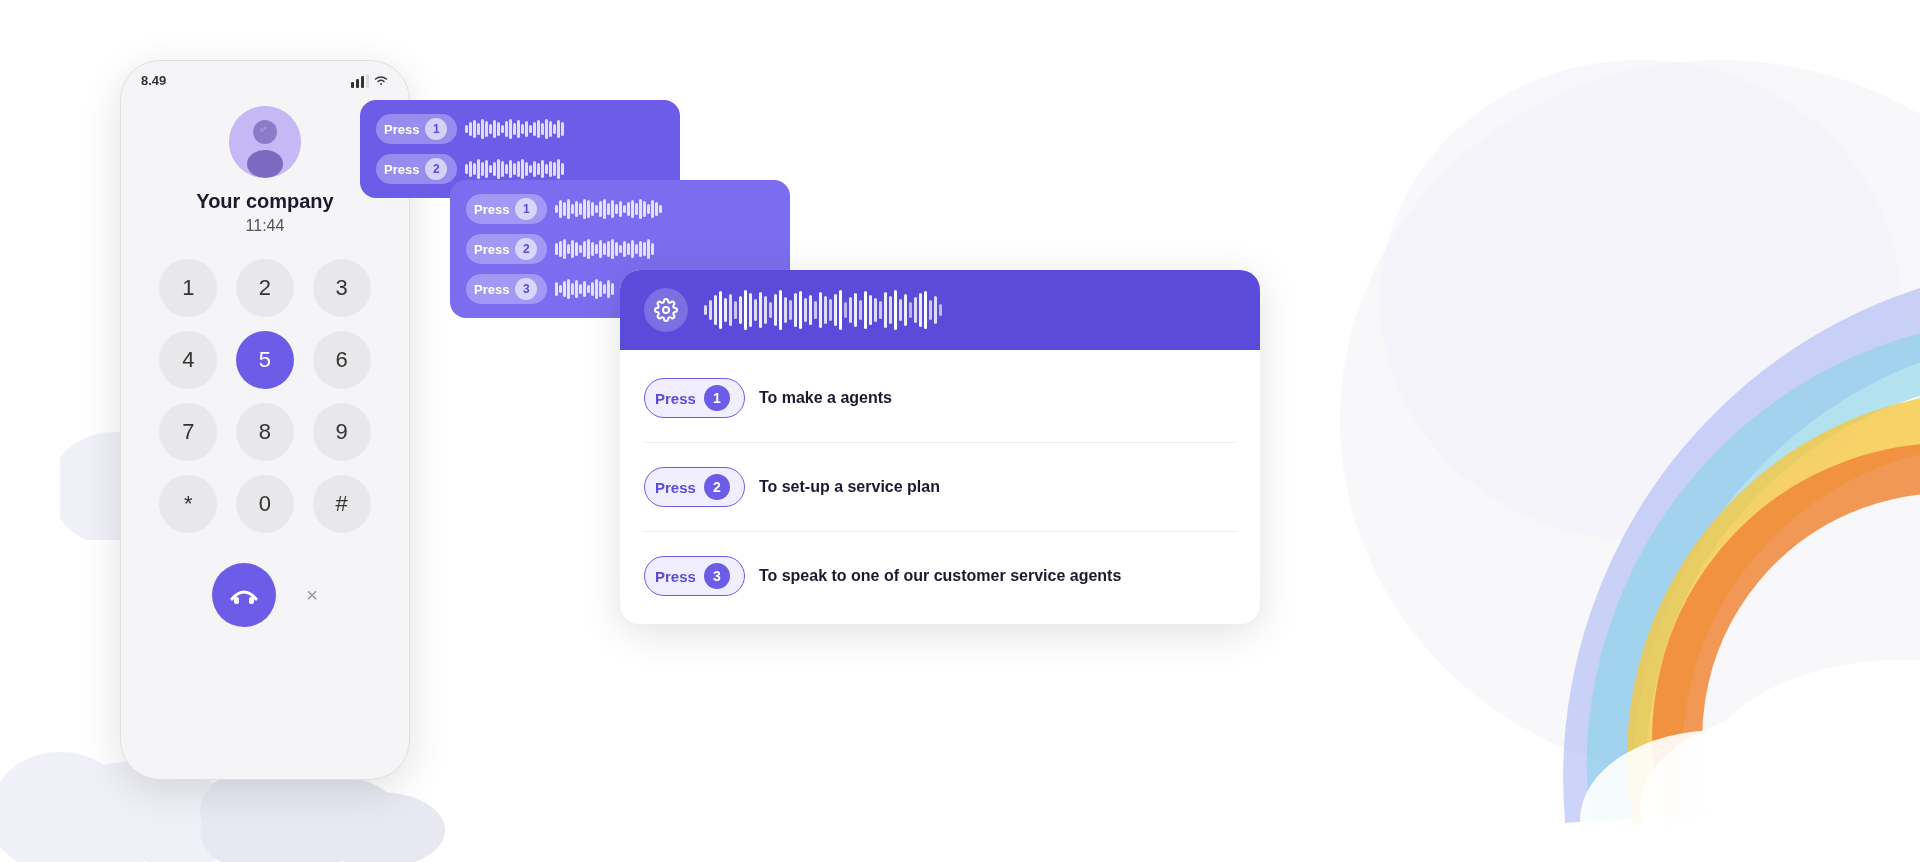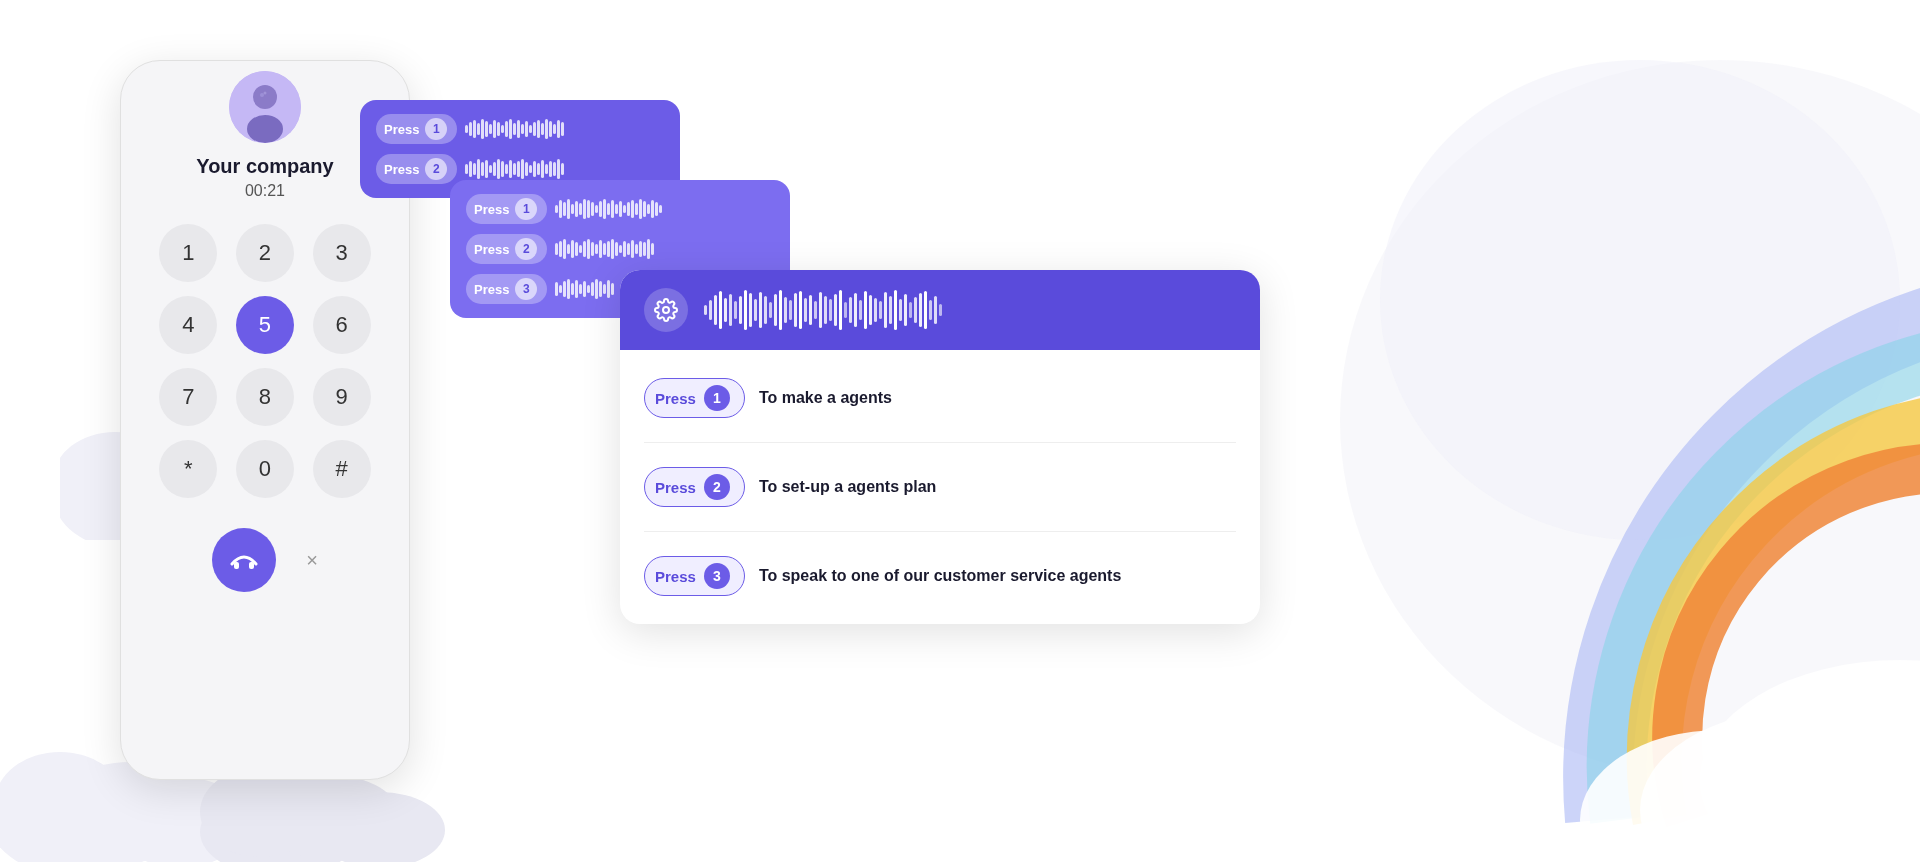--- a/index.html
+++ b/index.html
@@ -338,37 +338,55 @@
 </svg>
 
 <svg style="position:absolute;left:60px;top:340px;width:300px;height:200px;pointer-events:none;" viewBox="0 0 300 200" xmlns="http://www.w3.org/2000/svg">
   <ellipse cx="80" cy="160" rx="85" ry="52" fill="#f0f0f8"></ellipse>
   <ellipse cx="55" cy="140" rx="62" ry="48" fill="#f0f0f8"></ellipse>
   <ellipse cx="130" cy="145" rx="78" ry="48" fill="#f0f0f8"></ellipse>
   <ellipse cx="190" cy="158" rx="68" ry="42" fill="#f0f0f8"></ellipse>
 </svg>
 
 <div class="phone-mockup">
+  <div class="phone-status-bar">
+    <span>8.49</span>
+    <div class="status-icons">
+
+      <svg width="18" height="14" viewBox="0 0 18 14">
+        <rect x="0" y="8" width="3" height="6" rx="1" fill="#333"></rect>
+        <rect x="5" y="5" width="3" height="9" rx="1" fill="#333"></rect>
+        <rect x="10" y="2" width="3" height="12" rx="1" fill="#333"></rect>
+        <rect x="15" y="0" width="3" height="14" rx="1" fill="#ddd"></rect>
+      </svg>
+
+      <svg width="16" height="14" viewBox="0 0 16 14">
+        <path d="M8 10 L8 10" stroke="#333" stroke-width="2" stroke-linecap="round"></path>
+        <path d="M5 7.5 Q8 5 11 7.5" stroke="#333" stroke-width="1.5" fill="none" stroke-linecap="round"></path>
+        <path d="M2.5 5 Q8 1 13.5 5" stroke="#333" stroke-width="1.5" fill="none" stroke-linecap="round"></path>
+      </svg>
+    </div>
+  </div>
 
   <div class="phone-content">
 
     <div class="avatar-circle">
       <svg width="72" height="72" viewBox="0 0 72 72" xmlns="http://www.w3.org/2000/svg">
         <circle cx="36" cy="36" r="36" fill="#c5b8f5"></circle>
 
         <circle cx="36" cy="26" r="12" fill="#8b7bc8"></circle>
         <ellipse cx="36" cy="58" rx="18" ry="14" fill="#7a6bc0"></ellipse>
 
         <circle cx="33" cy="24" r="2" fill="#a89de0" opacity="0.6"></circle>
         <circle cx="36" cy="22" r="1.5" fill="#b8aee8" opacity="0.5"></circle>
       </svg>
     </div>
 
     <div class="company-name">Your company</div>
-    <div class="call-timer">00:21</div>
+    <div class="call-timer">11:44</div>
 
     <div class="keypad">
       <div class="key-btn">1</div>
       <div class="key-btn">2</div>
       <div class="key-btn">3</div>
       <div class="key-btn">4</div>
       <div class="key-btn active">5</div>
       <div class="key-btn">6</div>
       <div class="key-btn">7</div>
       <div class="key-btn">8</div>
@@ -641,21 +659,21 @@
       <span class="press-action-text">To make a agents</span>
     </div>
 
     <div class="divider-line"></div>
 
     <div class="press-row">
       <div class="press-badge">
         <span class="press-label">Press</span>
         <div class="press-number-circle">2</div>
       </div>
-      <span class="press-action-text">To set-up a agents plan</span>
+      <span class="press-action-text">To set-up a service plan</span>
     </div>
 
     <div class="divider-line"></div>
 
     <div class="press-row">
       <div class="press-badge">
         <span class="press-label">Press</span>
         <div class="press-number-circle">3</div>
       </div>
       <span class="press-action-text">To speak to one of our customer service agents</span>

